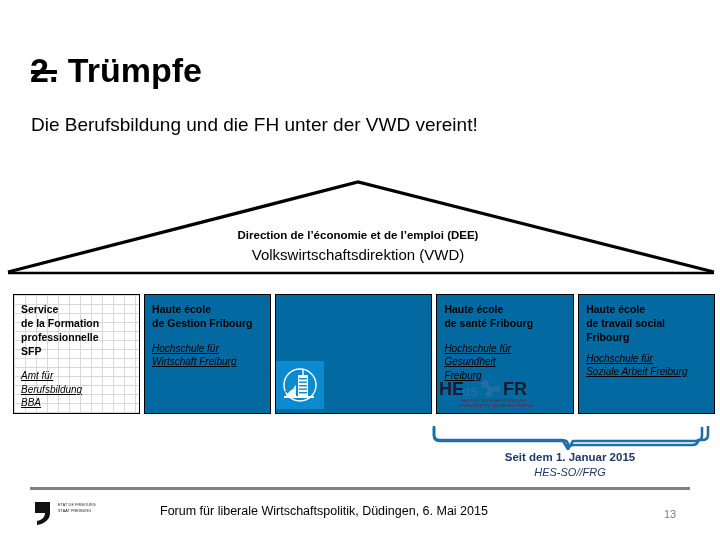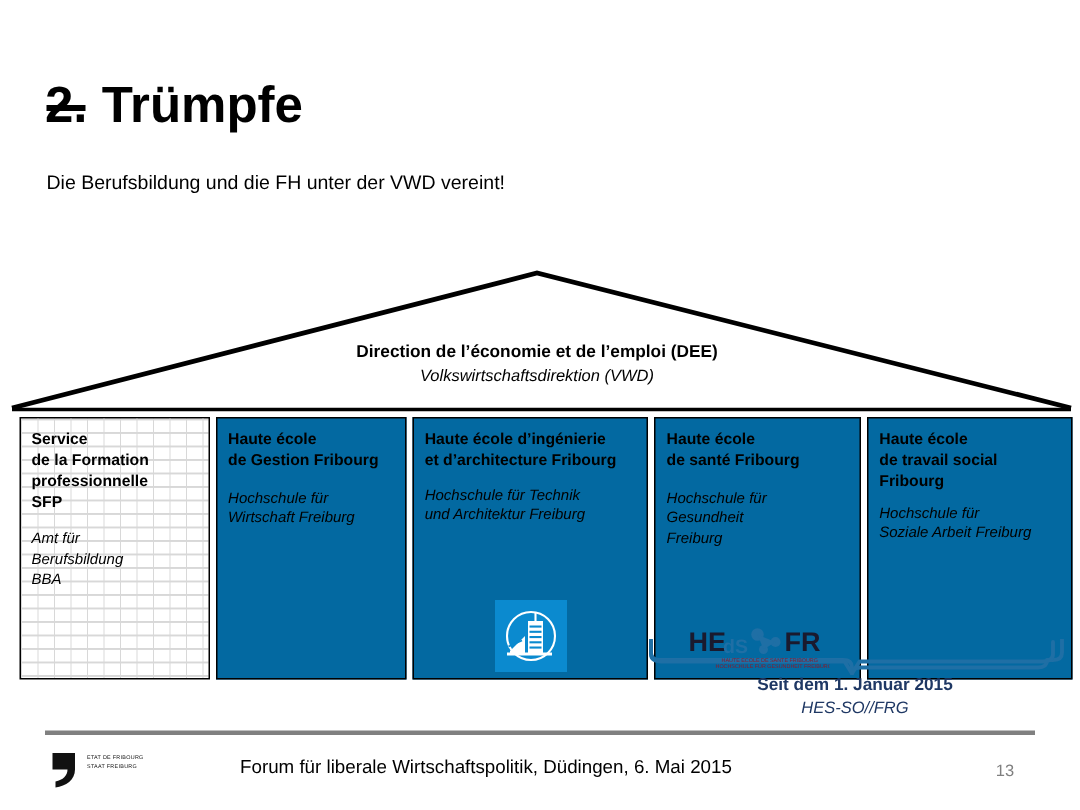--- a/index.html
+++ b/index.html
@@ -32,21 +32,21 @@
     left: 31px;
     top: 70px;
     width: 26px;
     height: 4px;
     background: #000000;
   }
   #slide-subtitle {
     position: absolute;
     left: 31px;
     top: 114px;
-    font-size: 13px;
+    font-size: 19px;
     font-weight: normal;
     line-height: 1.2;
   }
 
   
   #house {
     position: absolute;
     left: 0;
     top: 170px;
     width: 720px;
@@ -63,32 +63,31 @@
     top: 58px;
     width: 716px;
     text-align: center;
   }
   #roof-title-fr {
     font-size: 11.5px;
     font-weight: bold;
     line-height: 1.35;
   }
   #roof-title-de {
-    font-size: 11px;
-    font-style: italic;
+    font-size: 15px;
     line-height: 1.4;
   }
 
   
   #pillars {
     position: absolute;
     left: 13px;
-    top: 108px;
+    top: 124px;
     width: 702px;
-    height: 175px;
+    height: 120px;
     display: flex;
     align-items: stretch;
   }
   .pillar {
     position: relative;
     border: 1.5px solid #000000;
     box-sizing: border-box;
     padding: 8px 7px 4px 7px;
     background: #0369a1;
     margin-right: 4px;
@@ -117,30 +116,31 @@
   .p-fr {
     font-size: 10.5px;
     font-weight: bold;
     line-height: 1.32;
   }
   .p-de {
     font-size: 10px;
     font-style: italic;
     line-height: 1.34;
     margin-top: 11px;
+    text-decoration: underline;
   }
   .p-de.tight { margin-top: 9px; }
 
   .logo-wrap {
     position: absolute;
     left: 0;
     right: 0;
     bottom: 4px;
     display: flex;
-    justify-content: center;
+    justify-content: flex-start;
     align-items: flex-end;
     z-index: 3;
   }
 
   
   #brace-svg {
     position: absolute;
     left: 430px;
     top: 256px;
   }
@@ -240,24 +240,20 @@
     </div>
 
     <div class="pillar" style="width:130px;">
       <div class="p-fr" style="white-space:pre-line;">Haute école
 de Gestion Fribourg</div>
       <div class="p-de" style="white-space:pre-line;">Hochschule für
 Wirtschaft Freiburg</div>
     </div>
 
     <div class="pillar" style="width:161px;">
-      <div class="p-fr" style="white-space:pre-line;">Haute école d’ingénierie
-et d’architecture Fribourg</div>
-      <div class="p-de tight" style="white-space:pre-line;">Hochschule für Technik
-und Architektur Freiburg</div>
       <div class="logo-wrap">
         <svg width="48" height="48" viewBox="0 0 48 48">
           <rect x="0" y="0" width="48" height="48" fill="#0B8ACF"></rect>
           <circle cx="24" cy="24" r="16" fill="none" stroke="#ffffff" stroke-width="1.4"></circle>
           <rect x="22" y="14" width="10" height="22" fill="#ffffff"></rect>
           <rect x="23" y="17" width="8" height="1.4" fill="#0B8ACF"></rect>
           <rect x="23" y="20.5" width="8" height="1.4" fill="#0B8ACF"></rect>
           <rect x="23" y="24" width="8" height="1.4" fill="#0B8ACF"></rect>
           <rect x="23" y="27.5" width="8" height="1.4" fill="#0B8ACF"></rect>
           <rect x="23" y="31" width="8" height="1.4" fill="#0B8ACF"></rect>

